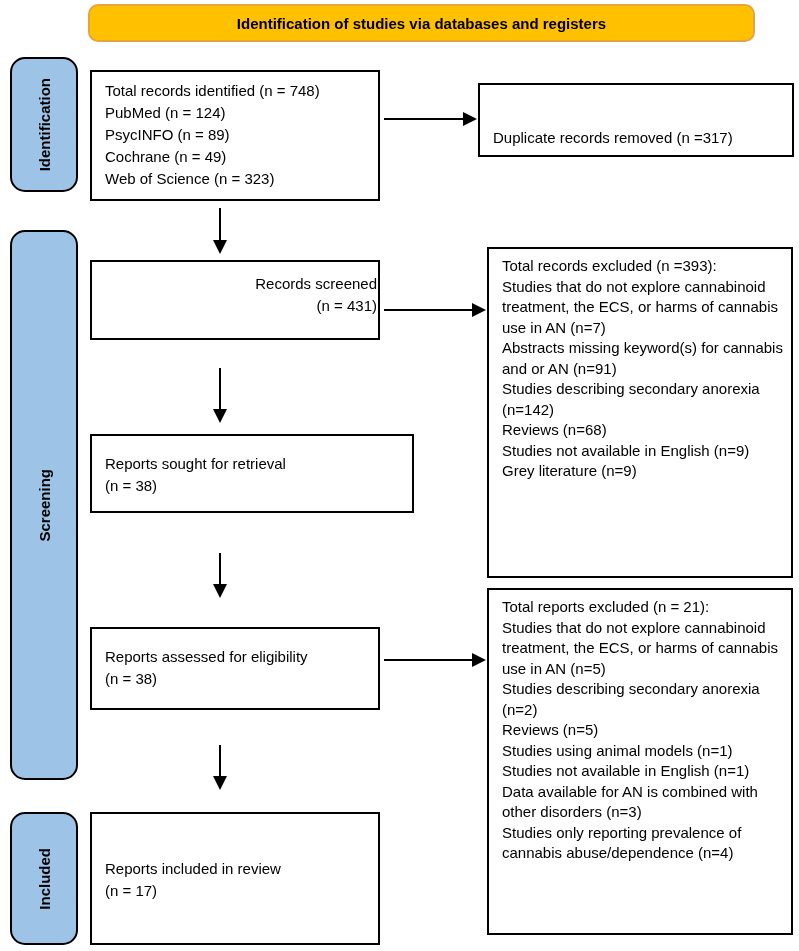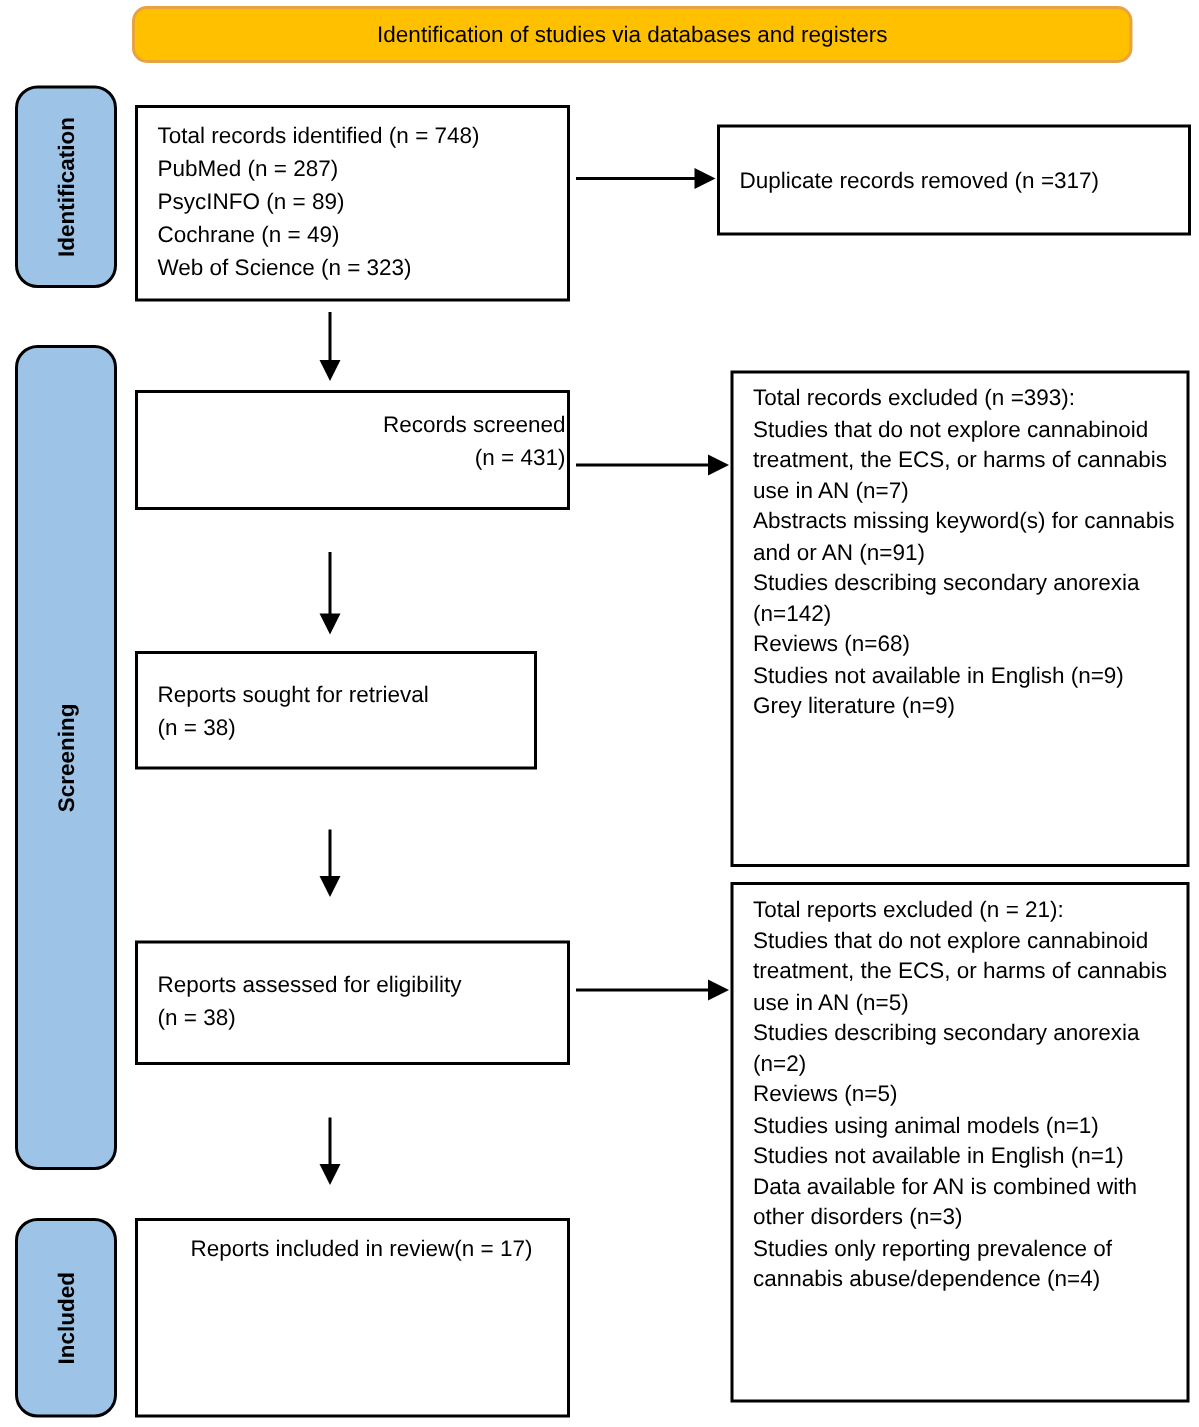--- a/index.html
+++ b/index.html
@@ -11,21 +11,21 @@
     color:#000;
     overflow:hidden;
   }
   
   .banner{
     position:absolute;left:88px;top:4px;width:663px;height:34px;
     background:var(--banner-fill,#FFC000);
     border:2px solid var(--banner-border,#E7A33D);
     border-radius:10px;
     display:flex;align-items:center;justify-content:center;
-    font-weight:normal;font-size:15px;
+    font-weight:bold;font-size:15px;
   }
   
   .stage{
     position:absolute;left:10px;width:68px;
     background:var(--stage-fill,#9DC3E6);
     border:2.5px solid #000;
     border-radius:15px;
     display:flex;align-items:center;justify-content:center;
     box-sizing:border-box;
   }
@@ -42,24 +42,24 @@
   .box{
     position:absolute;background:#fff;
     border:2.5px solid #000;
     box-sizing:border-box;
     font-size:15px;line-height:22px;
     padding:8px 1px 6px 13px;
   }
   .box .line{margin:0;}
   .box-records-identified{left:90px;top:70px;width:290px;height:131px;}
   .box-records-screened{left:90px;top:260px;width:290px;height:80px;padding-top:11px;text-align:right;}
-  .box-reports-sought{left:90px;top:434px;width:268px;height:79px;padding-top:17px;}
+  .box-reports-sought{left:90px;top:434px;width:324px;height:79px;padding-top:17px;}
   .box-reports-assessed{left:90px;top:627px;width:290px;height:83px;padding-top:17px;}
-  .box-reports-included{left:90px;top:812px;width:290px;height:133px;display:flex;flex-direction:row;justify-content:center;}
-  .box-duplicates{left:478px;top:83px;width:316px;height:74px;display:flex;flex-direction:column;justify-content:center;}
+  .box-reports-included{left:90px;top:812px;width:290px;height:133px;display:flex;flex-direction:column;justify-content:center;}
+  .box-duplicates{left:478px;top:83px;width:316px;height:74px;display:flex;flex-direction:column;justify-content:flex-end;}
   .box-excluded-records{left:487px;top:210px;width:306px;height:331px;line-height:20.5px;padding-top:7px;margin-top:37px;}
   .box-excluded-reports{left:487px;top:588px;width:306px;height:347px;line-height:20.5px;padding-top:7px;}
   
   .arrow-v{position:absolute;width:2px;background:#000;}
   .arrow-v::after{
     content:"";position:absolute;left:-6px;bottom:-13px;
     border-left:7px solid transparent;border-right:7px solid transparent;
     border-top:14px solid #000;
   }
   .arrow-h{position:absolute;height:2px;background:#000;}
@@ -90,21 +90,21 @@
   </div>
   <div class="stage stage-screening">
     <span class="vtext">Screening</span>
   </div>
   <div class="stage stage-included">
     <span class="vtext">Included</span>
   </div>
 
   <div class="box box-records-identified">
       <div class="line">Total records identified (n = 748)</div>
-      <div class="line">PubMed (n = 287)</div>
+      <div class="line">PubMed (n = 124)</div>
       <div class="line">PsycINFO (n = 89)</div>
       <div class="line">Cochrane (n = 49)</div>
       <div class="line">Web of Science (n = 323)</div>
     </div>
 
   <div class="box box-duplicates">
       <div class="line">Duplicate records removed (n =317)</div>
     </div>
 
   <div class="box box-records-screened">

